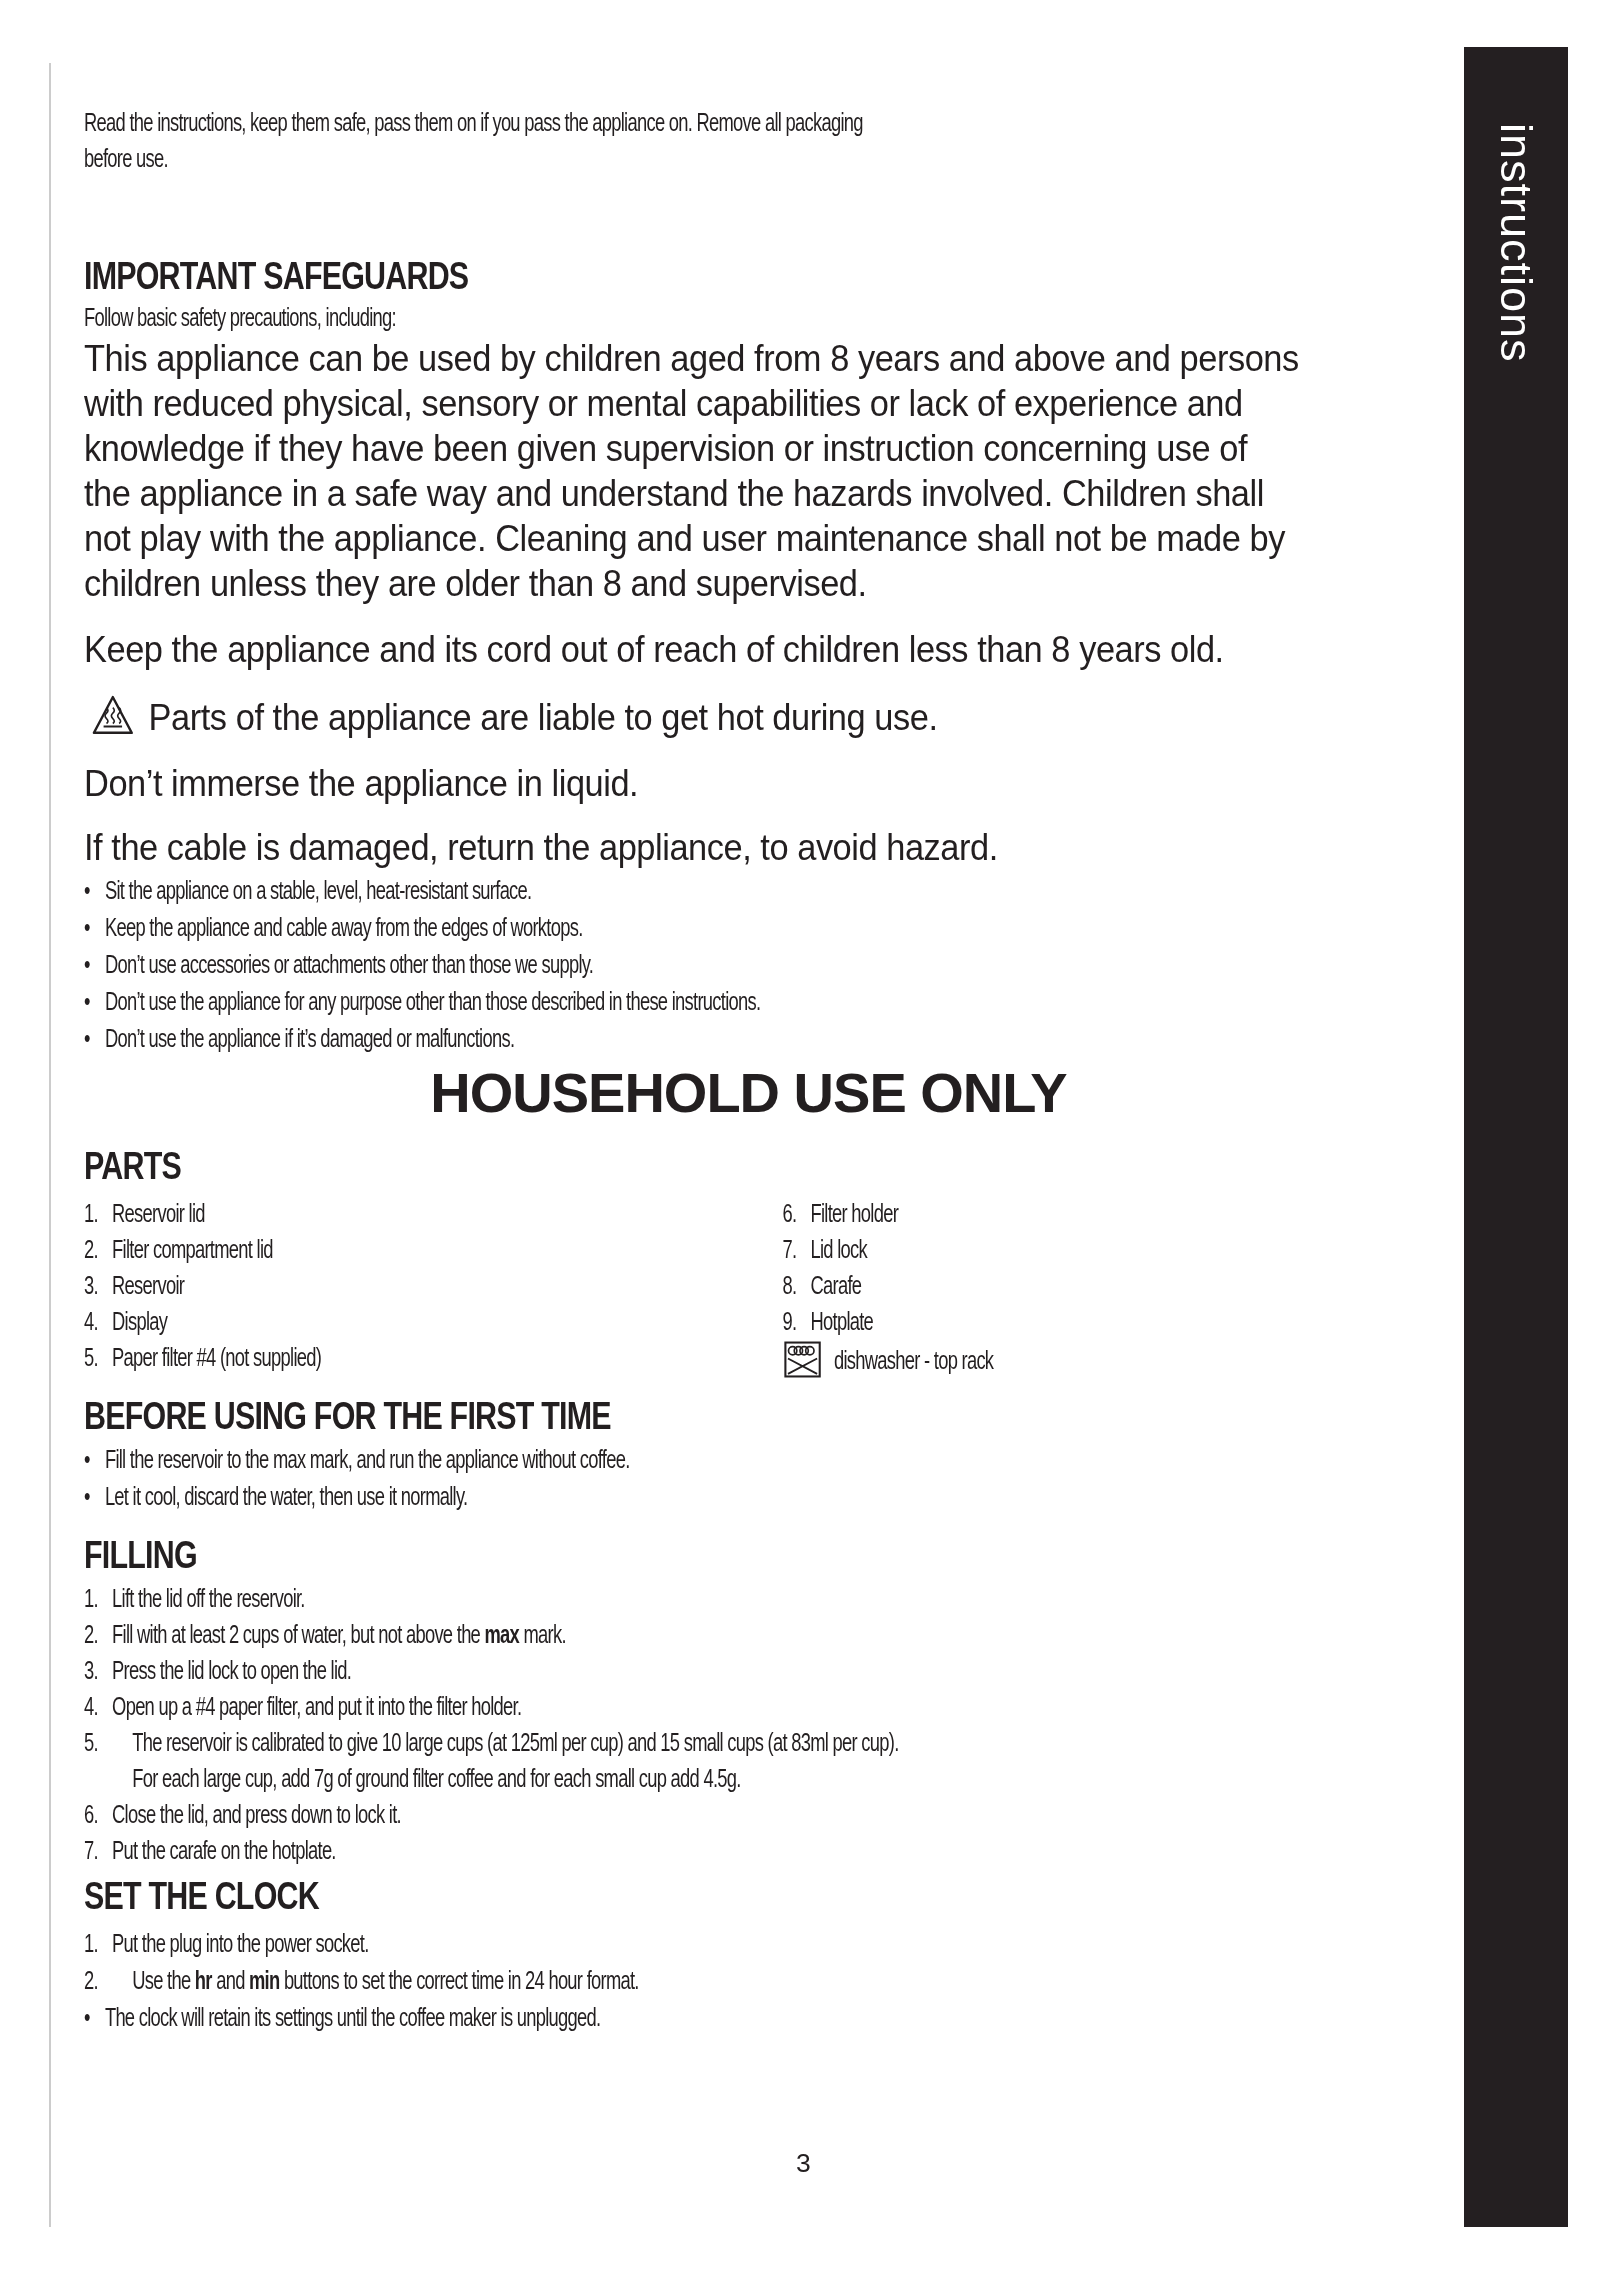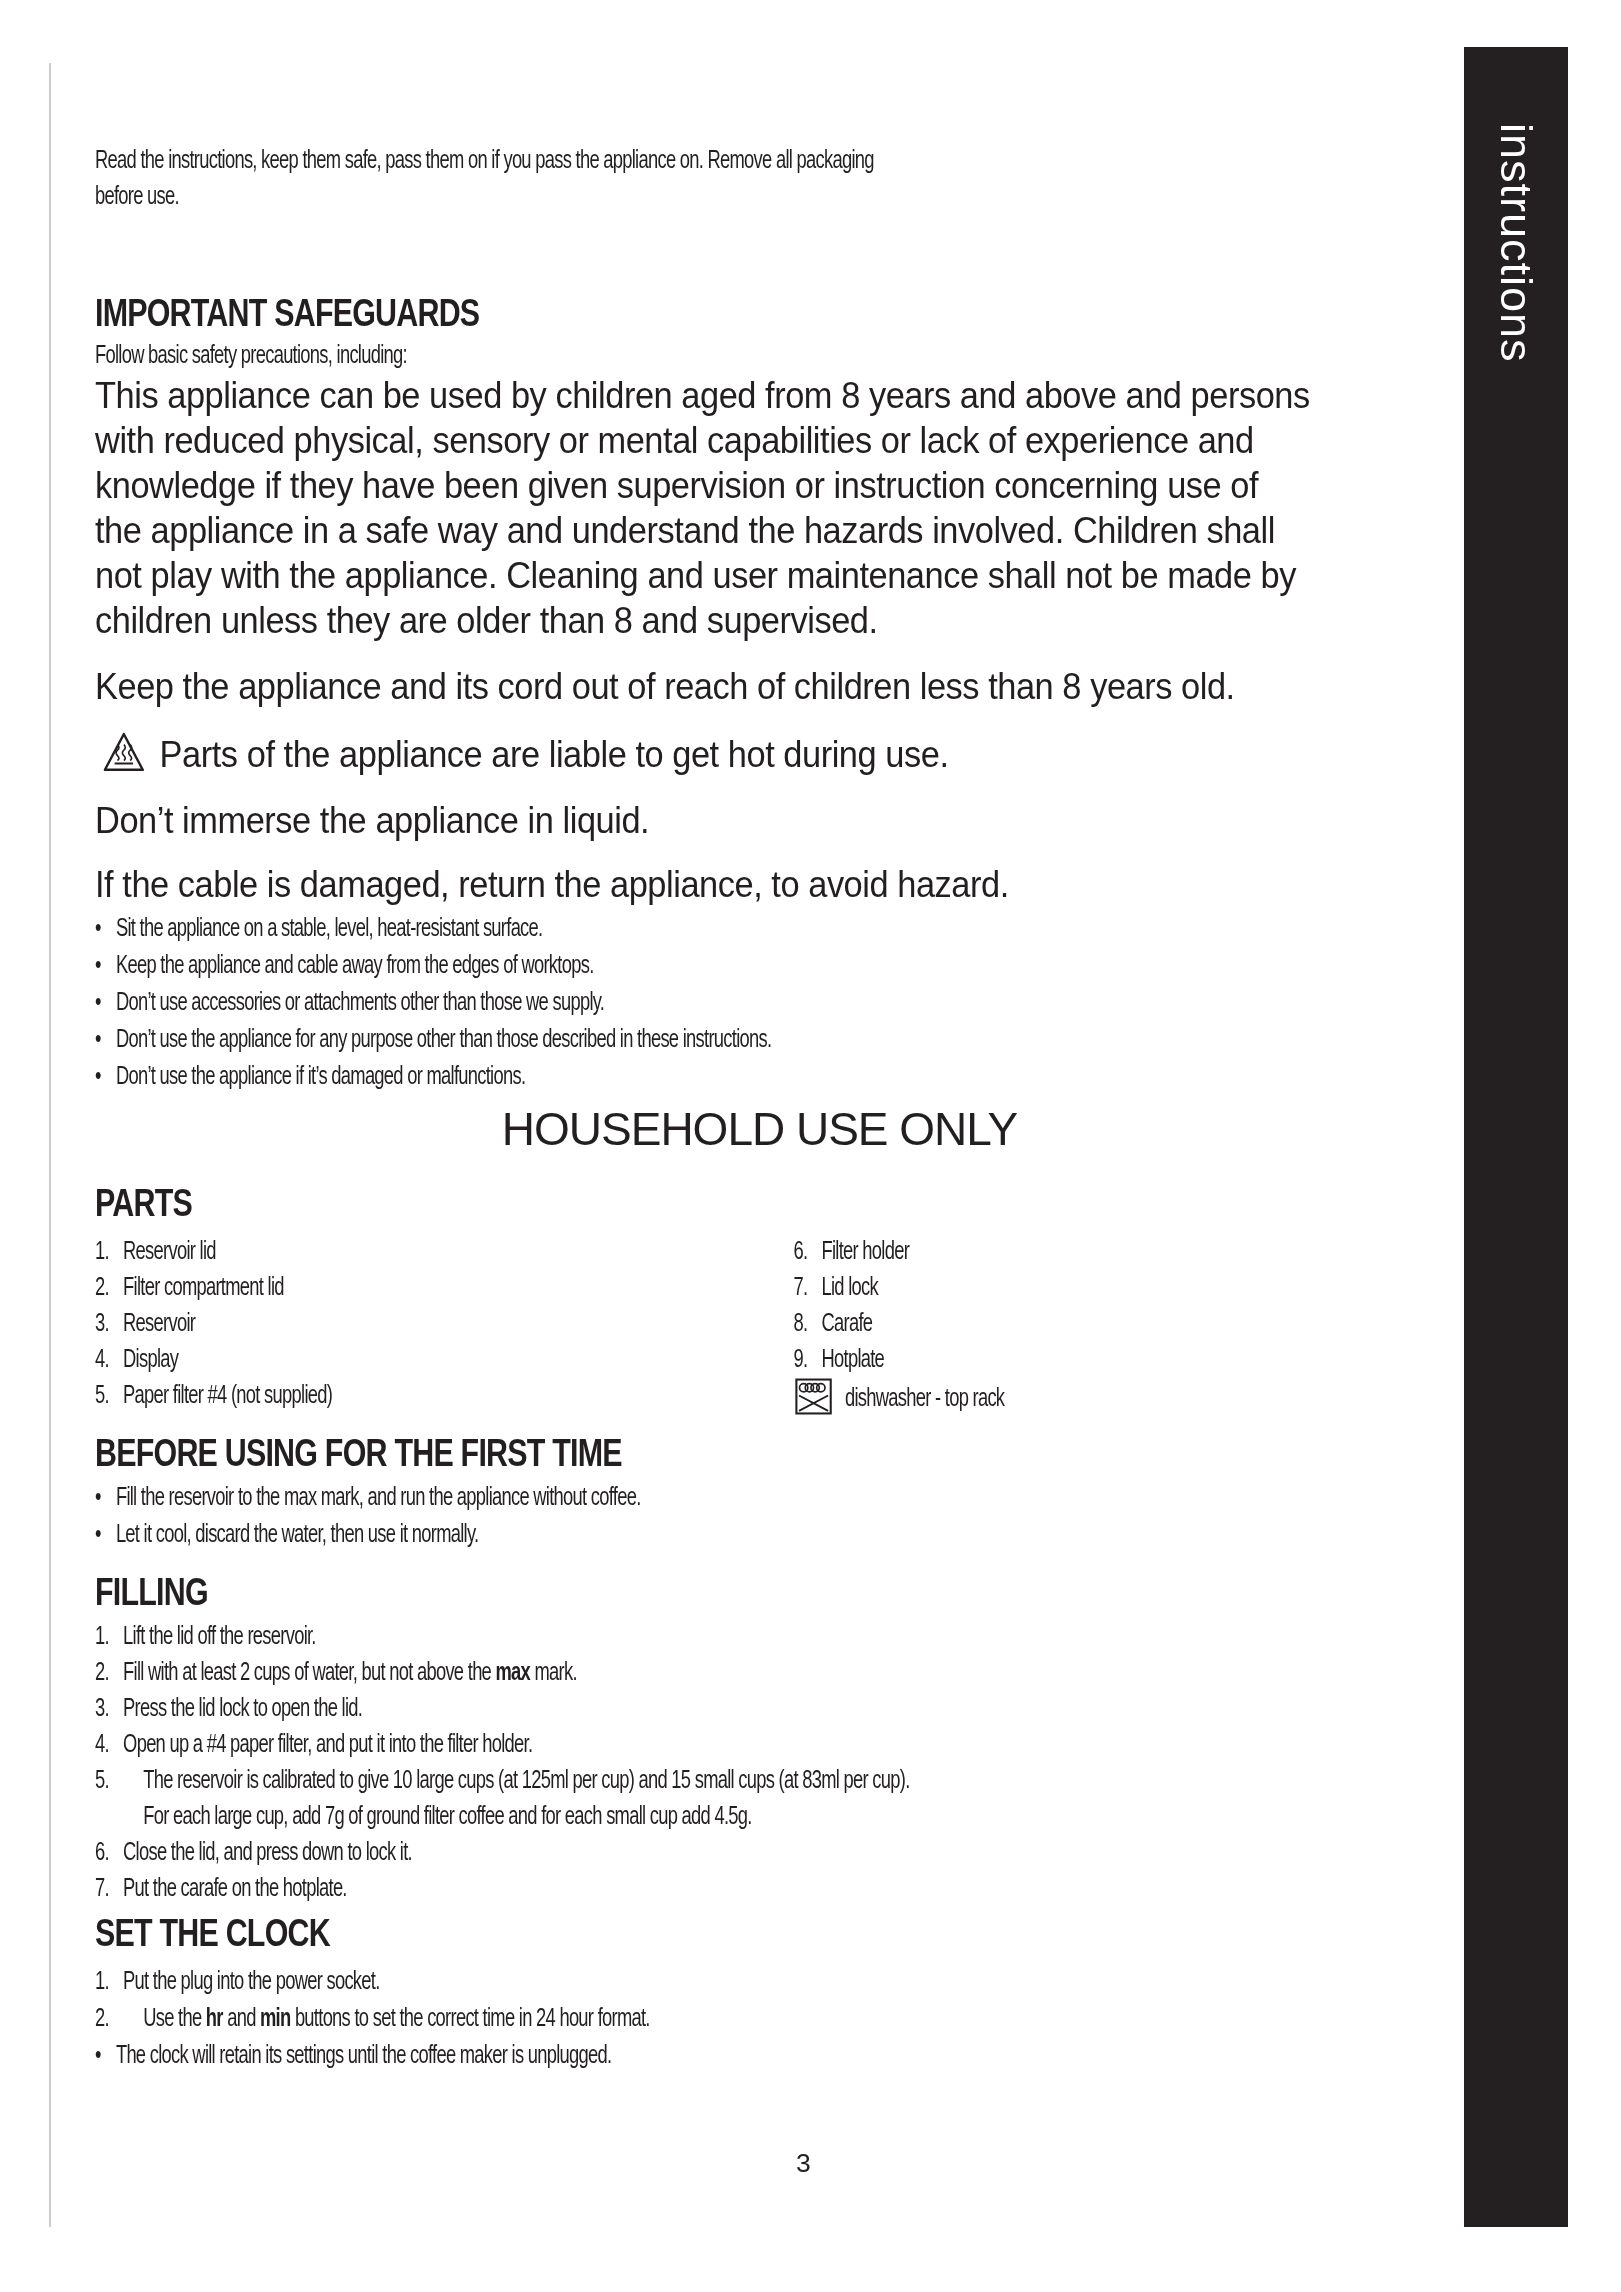--- a/index.html
+++ b/index.html
@@ -19,38 +19,38 @@
     position: absolute; left: 1464px; top: 47px;
     width: 104px; height: 2180px; background: #241f21;
     display: flex; justify-content: center;
   }
   .sidebar-label {
     writing-mode: vertical-rl;
     color: #ffffff; font-size: 45px; letter-spacing: 1px;
     padding-top: 76px; line-height: 1;
   }
   .content {
-    position: absolute; left: 95px; top: 0;
+    position: absolute; left: 84px; top: 0;
     width: 1329px;
-    display: flex; flex-direction: column; align-items: flex-start; margin-top: 37px;
+    display: flex; flex-direction: column; align-items: flex-start;
   }
   .pre { white-space: pre-line; }
   .cx72 { transform: scaleX(0.72); transform-origin: 0 0; width: 1843px; }
   .cx93 { transform: scaleX(0.93); transform-origin: 0 0; width: 1431px; }
   .t-sm { font-size: 25.5px; letter-spacing: -1px; line-height: 36px; }
   .t-lg { font-size: 37px; letter-spacing: -0.5px; line-height: 45px; }
   .lh38 { line-height: 37px; }
   .h1 {
     font-size: 39px; font-weight: 700; line-height: 47px;
     transform: scaleX(0.78); transform-origin: 0 0; white-space: nowrap;
     letter-spacing: -1px;
   }
   .household {
     width: 1329px; text-align: center;
-    font-size: 46px; font-weight: 400; line-height: 53px;
+    font-size: 56px; font-weight: 700; line-height: 53px;
     letter-spacing: -1px;
   }
   .row { display: flex; align-items: flex-start; }
   .num { flex: 0 0 39px; }
   .num.bw { flex-basis: 29px; }
   .num.wide { flex-basis: 67px; }
   .b { font-weight: 700; }
   .hot-row { display: flex; align-items: center; }
   .hot-row svg { margin: 0 15.7px 3.9px 7.8px; flex: 0 0 auto; }
   .parts-cols { display: flex; }

